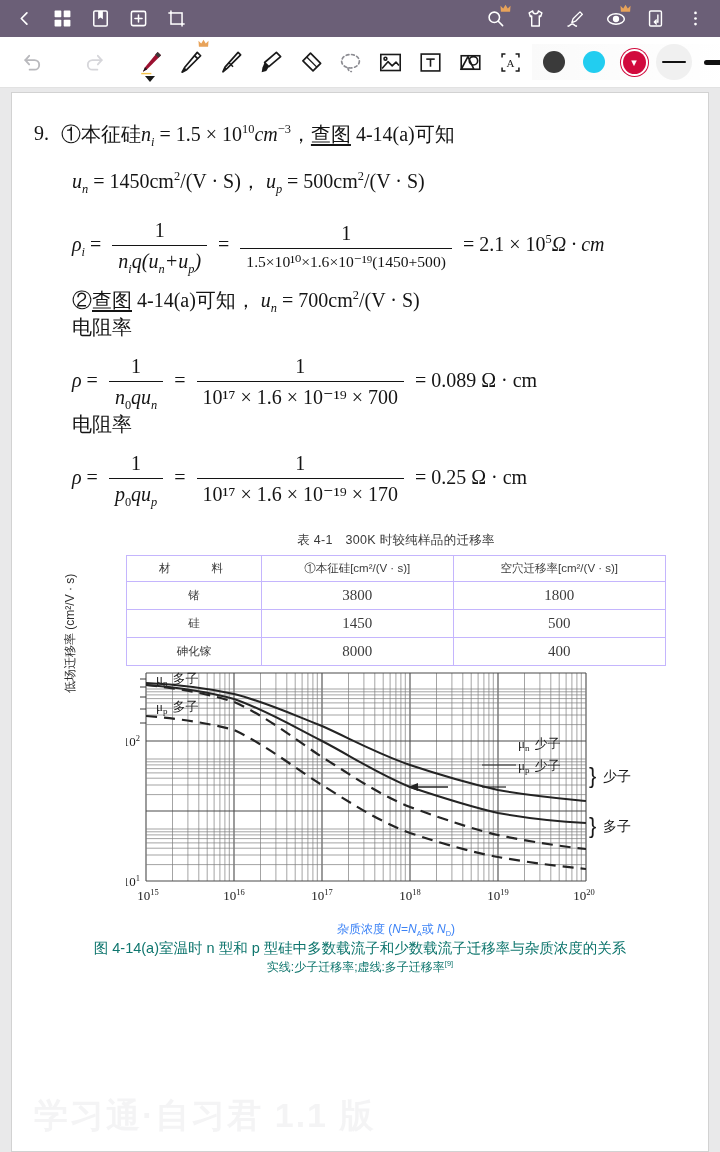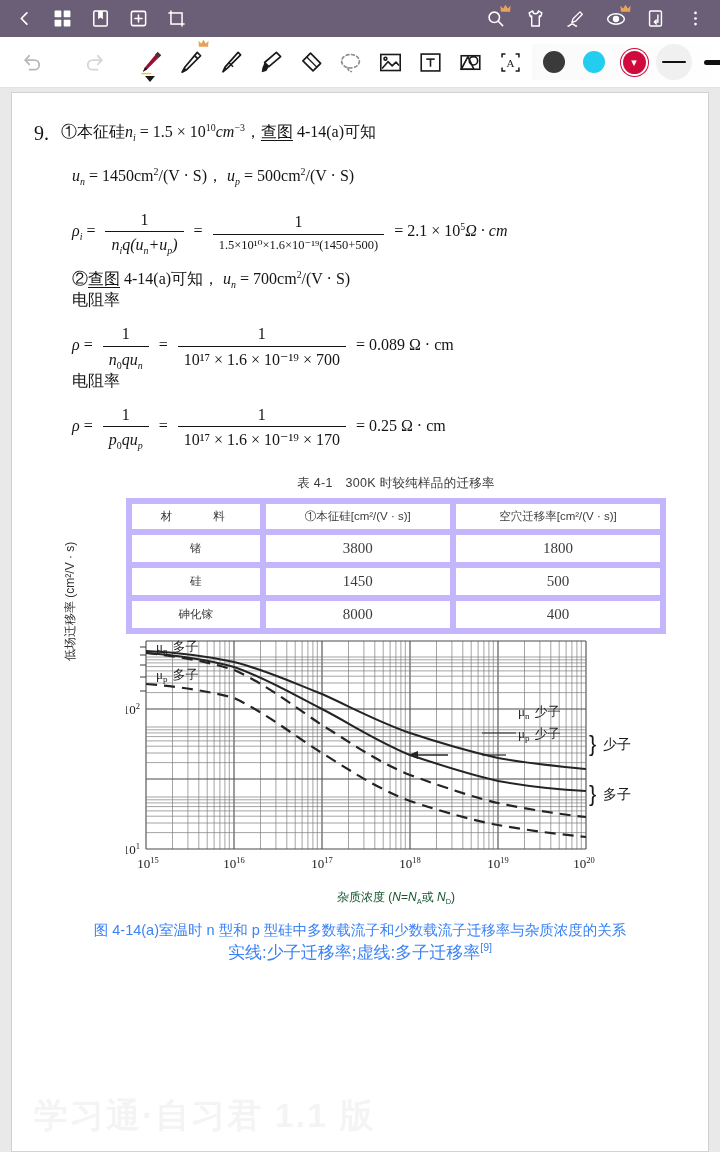--- a/index.html
+++ b/index.html
@@ -55,21 +55,21 @@
 
   
   .canvas-area { flex: 1; background: #e9e9ea; display: flex; justify-content: center;
                  overflow: hidden; padding-top: 4px; }
   .page { width: 698px; background: #fff; border: 1px solid #d2d2d2; position: relative;
           padding: 28px 22px 0 22px; }
 
   
   .prob { display: flex; align-items: flex-start; gap: 12px; font-size: 20px; color: #141414; }
   .prob-num { font-size: 20px; padding-top: 1px; }
-  .line { font-size: 16px; color: #141414; line-height: 1.35; white-space: nowrap; }
+  .line { font-size: 20px; color: #141414; line-height: 1.35; white-space: nowrap; }
   .mi { font-style: italic; }
   sup { font-size: 0.62em; vertical-align: super; line-height: 0; font-style: normal; }
   sub { font-size: 0.62em; vertical-align: sub; line-height: 0; font-style: normal; }
   .ul { text-decoration: underline; text-underline-offset: 3px; }
   .frac { display: inline-flex; flex-direction: column; align-items: center;
           vertical-align: middle; margin: 0 6px; }
   .frac .num { padding: 0 6px 1px 6px; }
   .frac .den { border-top: 1.4px solid #141414; padding: 2px 6px 0 6px; }
   .small { font-size: 0.78em; text-align: center; }
   .r2 { margin-top: 20px; }
@@ -77,40 +77,40 @@
   .r4 { margin-top: 12px; }
   .indent { padding-left: 38px; }
 
   
   .figure { margin-top: 24px; position: relative; }
   .tbl-wrap { margin-left: 92px; width: 540px; }
   .tbl-title { text-align: center; font-family: "Liberation Sans", sans-serif;
                font-size: 12.5px; font-weight: normal; color: #3a3a3a; margin-bottom: 6px;
                letter-spacing: .3px; }
   table.mob { width: 100%; border-collapse: collapse; font-family: "Liberation Serif", serif; }
-  table.mob th, table.mob td { border: 6px solid #c4b5fd; text-align: center;
+  table.mob th, table.mob td { border: 1px solid #c4b5fd; text-align: center;
                                color: #3c3c3c; padding: 5px 0; }
   table.mob th { font-family: "Liberation Sans", sans-serif; font-size: 11.5px; font-weight: normal; }
   table.mob td { font-size: 15px; }
   table.mob td.mat { font-family: "Liberation Sans", sans-serif; font-size: 11.5px; }
   table.mob th.c0, table.mob td.c0 { width: 25%; }
   .spaced { letter-spacing: 6px; }
 
   
   .chart { position: relative; margin-left: 92px; width: 540px; height: 252px; margin-top: -1px; }
   .chart svg { display: block; }
   .ylabel { position: absolute; left: -64px; top: 28px; width: 180px;
             transform: rotate(-90deg); transform-origin: left top;
             font-family: "Liberation Sans", sans-serif; font-size: 12px; color: #2e2e2e;
             white-space: nowrap; }
   .xlabel { text-align: center; font-family: "Liberation Sans", sans-serif; font-size: 12px;
-            color: #14532d; margin-top: 4px; margin-left: 92px; width: 540px; }
+            color: #3b82f6; margin-top: 4px; margin-left: 92px; width: 540px; }
   .caption { text-align: center; font-family: "Liberation Sans", sans-serif; font-size: 14.5px;
-             color: #3b82f6; margin-top: 14px; line-height: 1.45; }
-  .caption .l2 { font-size: 17px; }
+             color: #0f766e; line-height: 1.45; }
+  .caption .l2 { font-size: 12px; }
 
   
   .watermark { position: absolute; left: 22px; bottom: 12px; font-size: 34px; font-weight: bold;
                color: rgba(150,150,155,0.10); font-family: "Liberation Sans", sans-serif;
                letter-spacing: 2px; white-space: nowrap; }
 </style>
 </head>
 <body>
 
 <div class="app">

